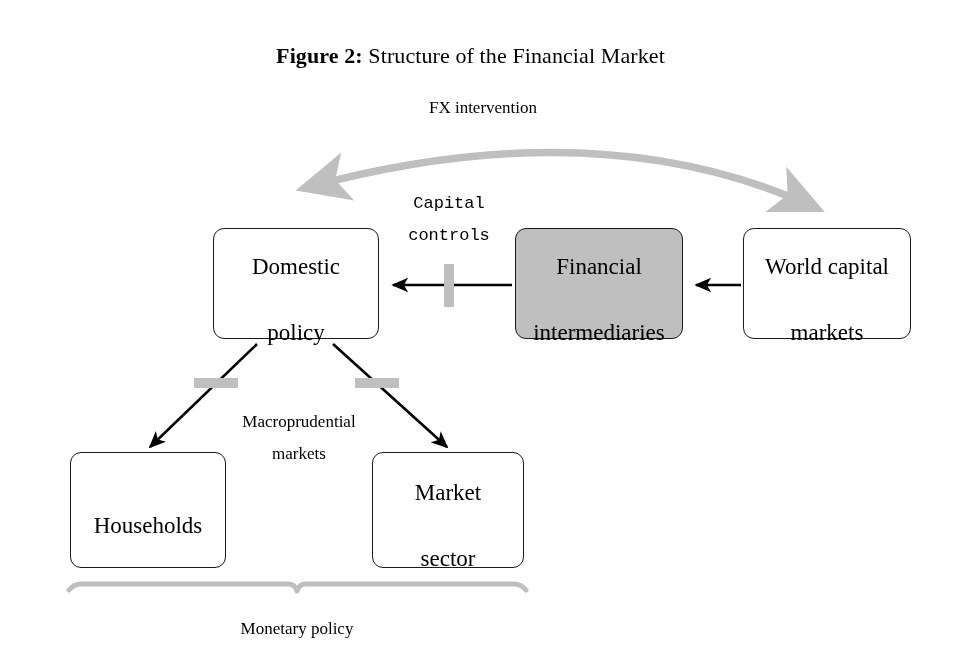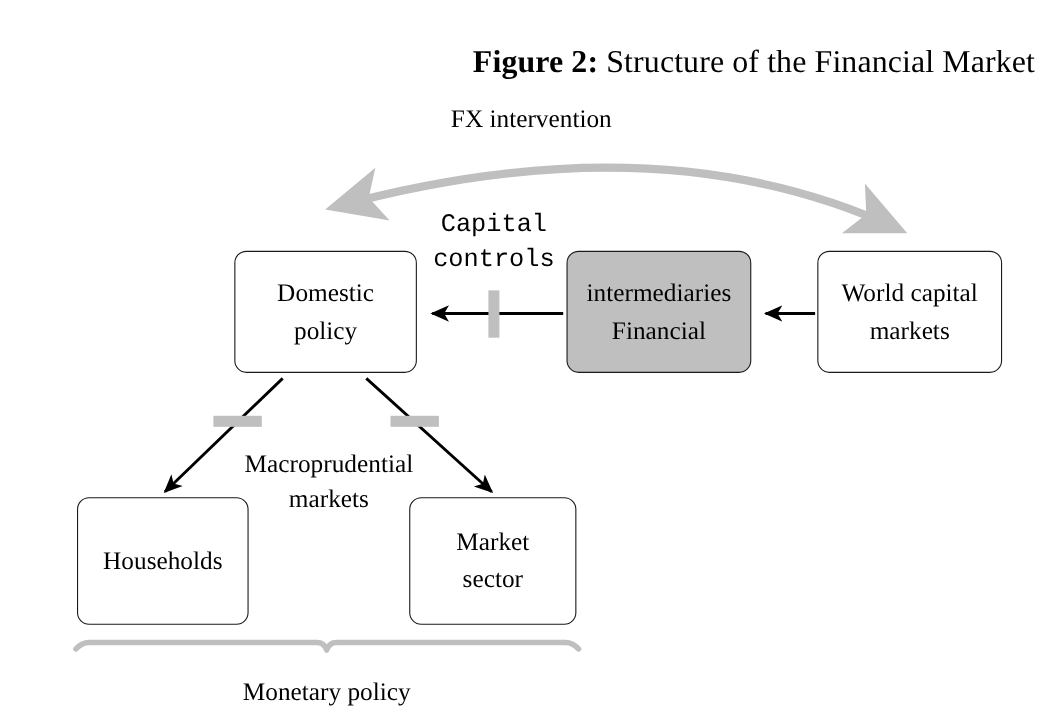--- a/index.html
+++ b/index.html
@@ -25,22 +25,22 @@
     width: 966px;
     height: 660px;
   }
 
   
   .figure-title {
     position: absolute;
     left: 0;
     top: 40px;
     width: 941px;
-    text-align: right;
-    font-size: 29px;
+    text-align: center;
+    font-size: 22px;
     line-height: 32px;
     letter-spacing: 0.1px;
     white-space: nowrap;
   }
   .figure-title .fig-label {
     font-weight: bold;
   }
 
   
   .node {
@@ -57,33 +57,34 @@
     font-size: 23px;
     line-height: 34px;
     color: #000000;
   }
   .node.shaded {
     background: #bfbfbf;
   }
   .node .line {
     display: block;
     white-space: nowrap;
+    margin-top: 32px;
   }
 
   #node-domestic-banks { left: 213px; top: 228px; width: 166px; height: 111px; }
   #node-financial-intermediaries { left: 515px; top: 228px; width: 168px; height: 111px; }
   #node-world-capital-markets { left: 743px; top: 228px; width: 168px; height: 111px; }
   #node-households { left: 70px; top: 452px; width: 156px; height: 116px; text-align: right; }
   #node-housing-sector { left: 372px; top: 452px; width: 152px; height: 116px; }
 
   
   .caption {
     position: absolute;
     text-align: center;
-    font-size: 23px;
+    font-size: 17px;
     line-height: 32px;
     color: #000000;
     white-space: nowrap;
   }
   #caption-fx-intervention { left: 0; top: 92px; width: 966px; }
   #caption-capital-controls {
     left: 378px; top: 188px; width: 142px;
     white-space: normal;
     font-family: Liberation Mono, monospace;
   }
@@ -152,22 +153,22 @@
   </div>
 
   <div class="caption" id="caption-monetary-policy">Monetary policy</div>
 
   <div class="node" id="node-domestic-banks">
     <span class="line">Domestic</span>
     <span class="line">policy</span>
   </div>
 
   <div class="node shaded" id="node-financial-intermediaries">
+    <span class="line">Financial</span>
     <span class="line">intermediaries</span>
-    <span class="line">Financial</span>
   </div>
 
   <div class="node" id="node-world-capital-markets">
     <span class="line">World capital</span>
     <span class="line">markets</span>
   </div>
 
   <div class="node" id="node-households">
     <span class="line">Households</span>
   </div>

